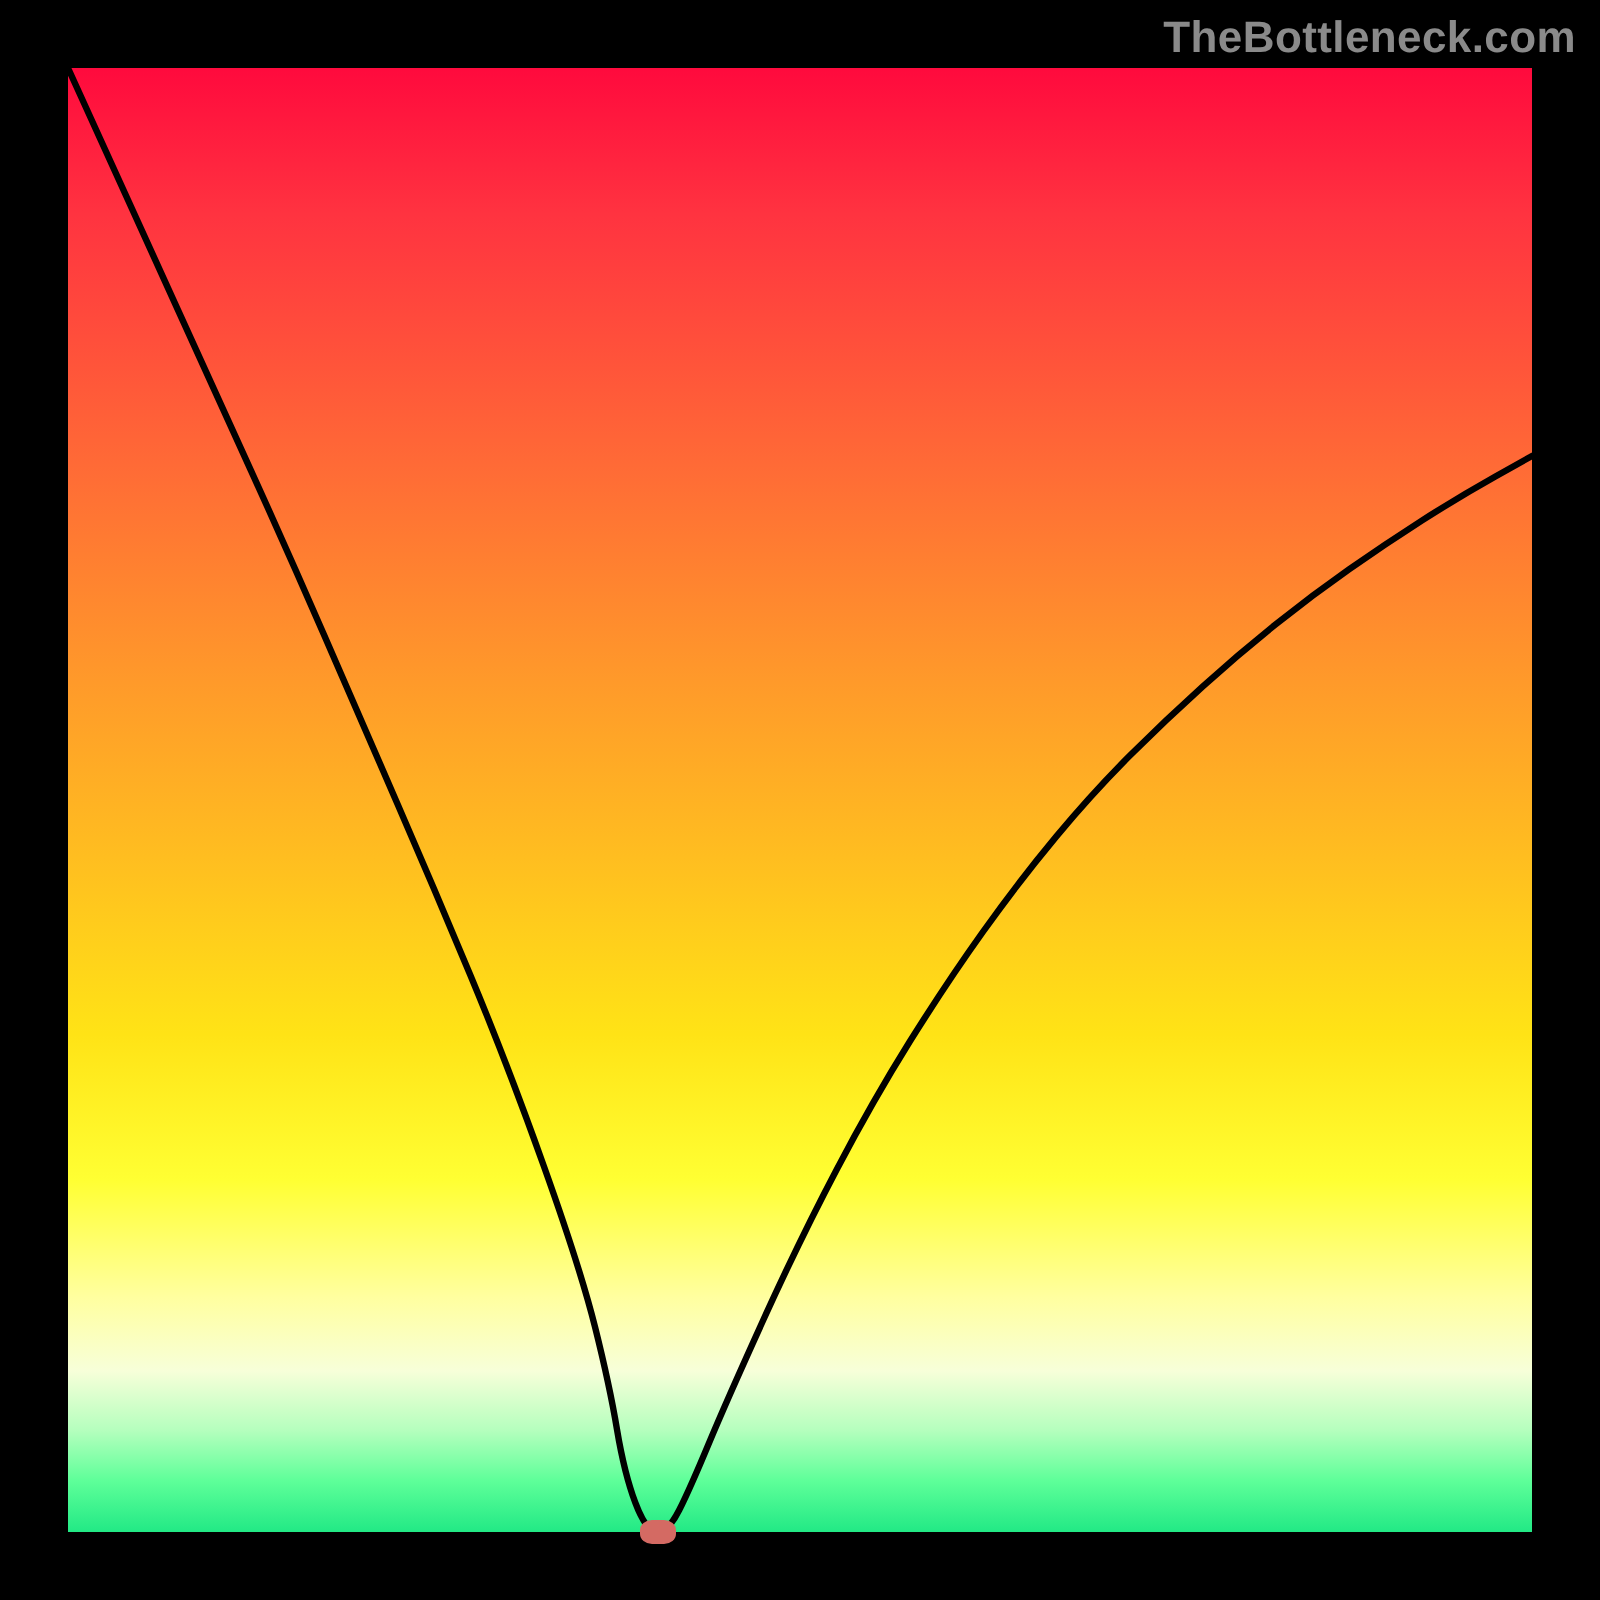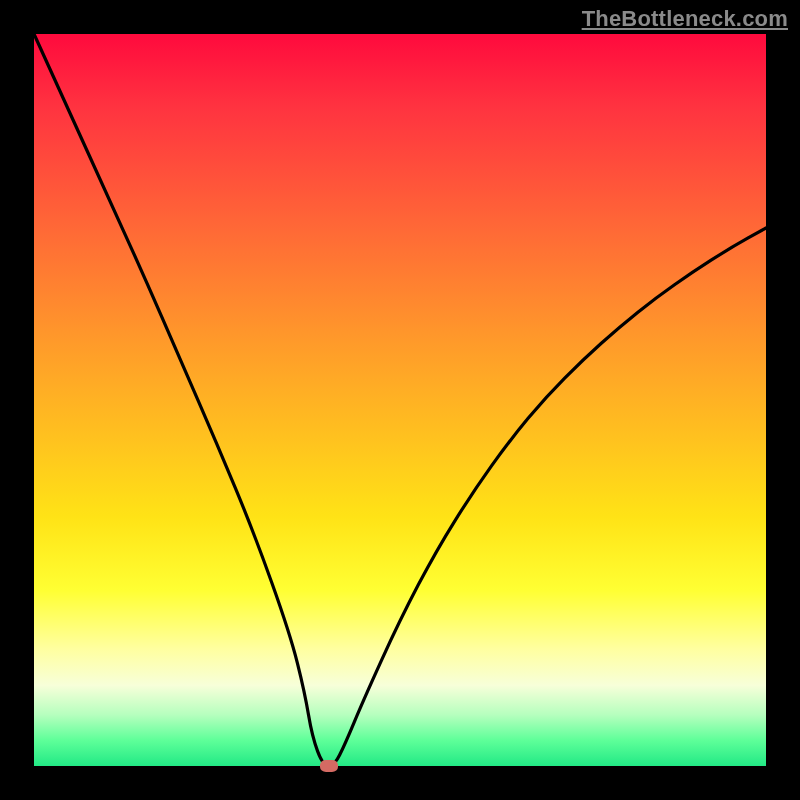--- a/index.html
+++ b/index.html
@@ -42,21 +42,20 @@
   }
   .watermark {
     position: absolute;
     top: 6px;
     right: 12px;
     color: #8a8a8a;
     font-size: 22px;
     font-weight: 600;
     letter-spacing: 0.2px;
     user-select: none;
-    text-decoration: underline;
   }
   svg.curve {
     position: absolute;
     left: 0; top: 0;
     width: 732px;
     height: 732px;
     overflow: visible;
   }
   .marker {
     position: absolute;

